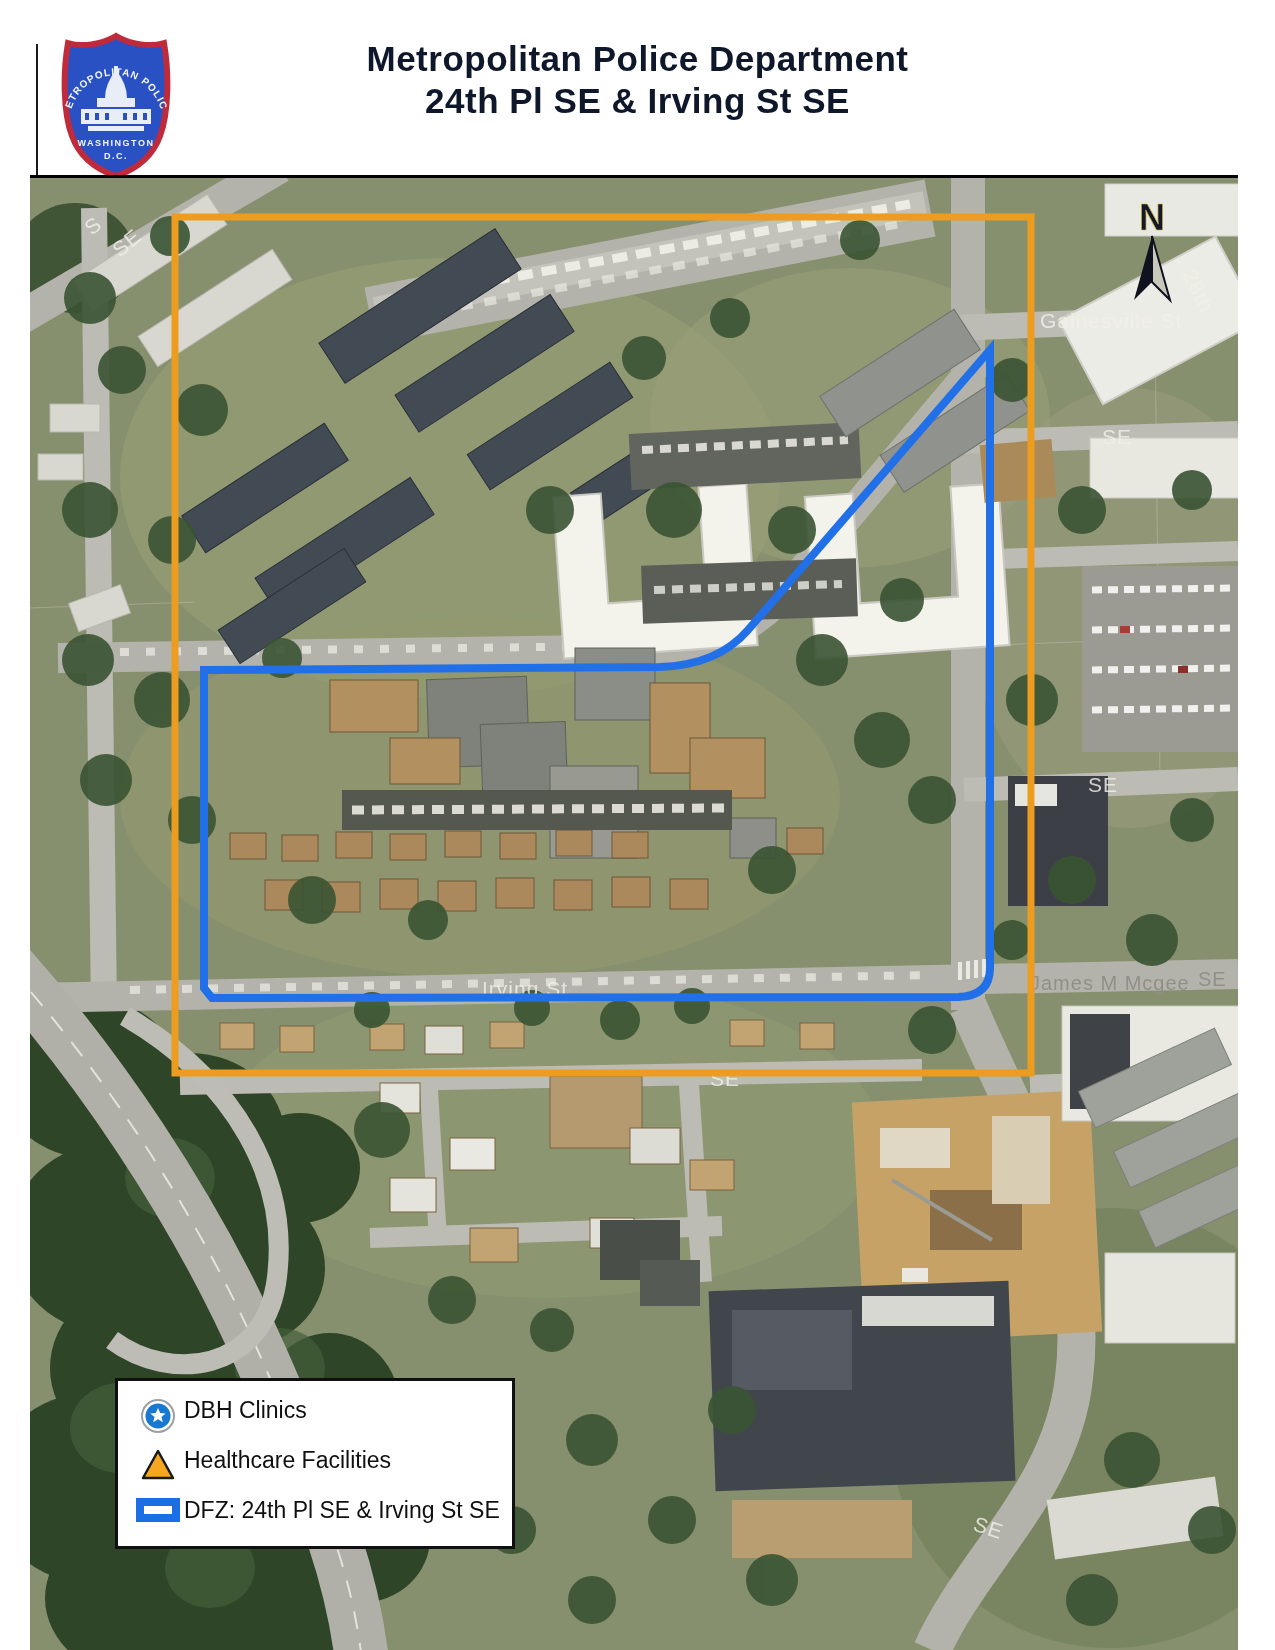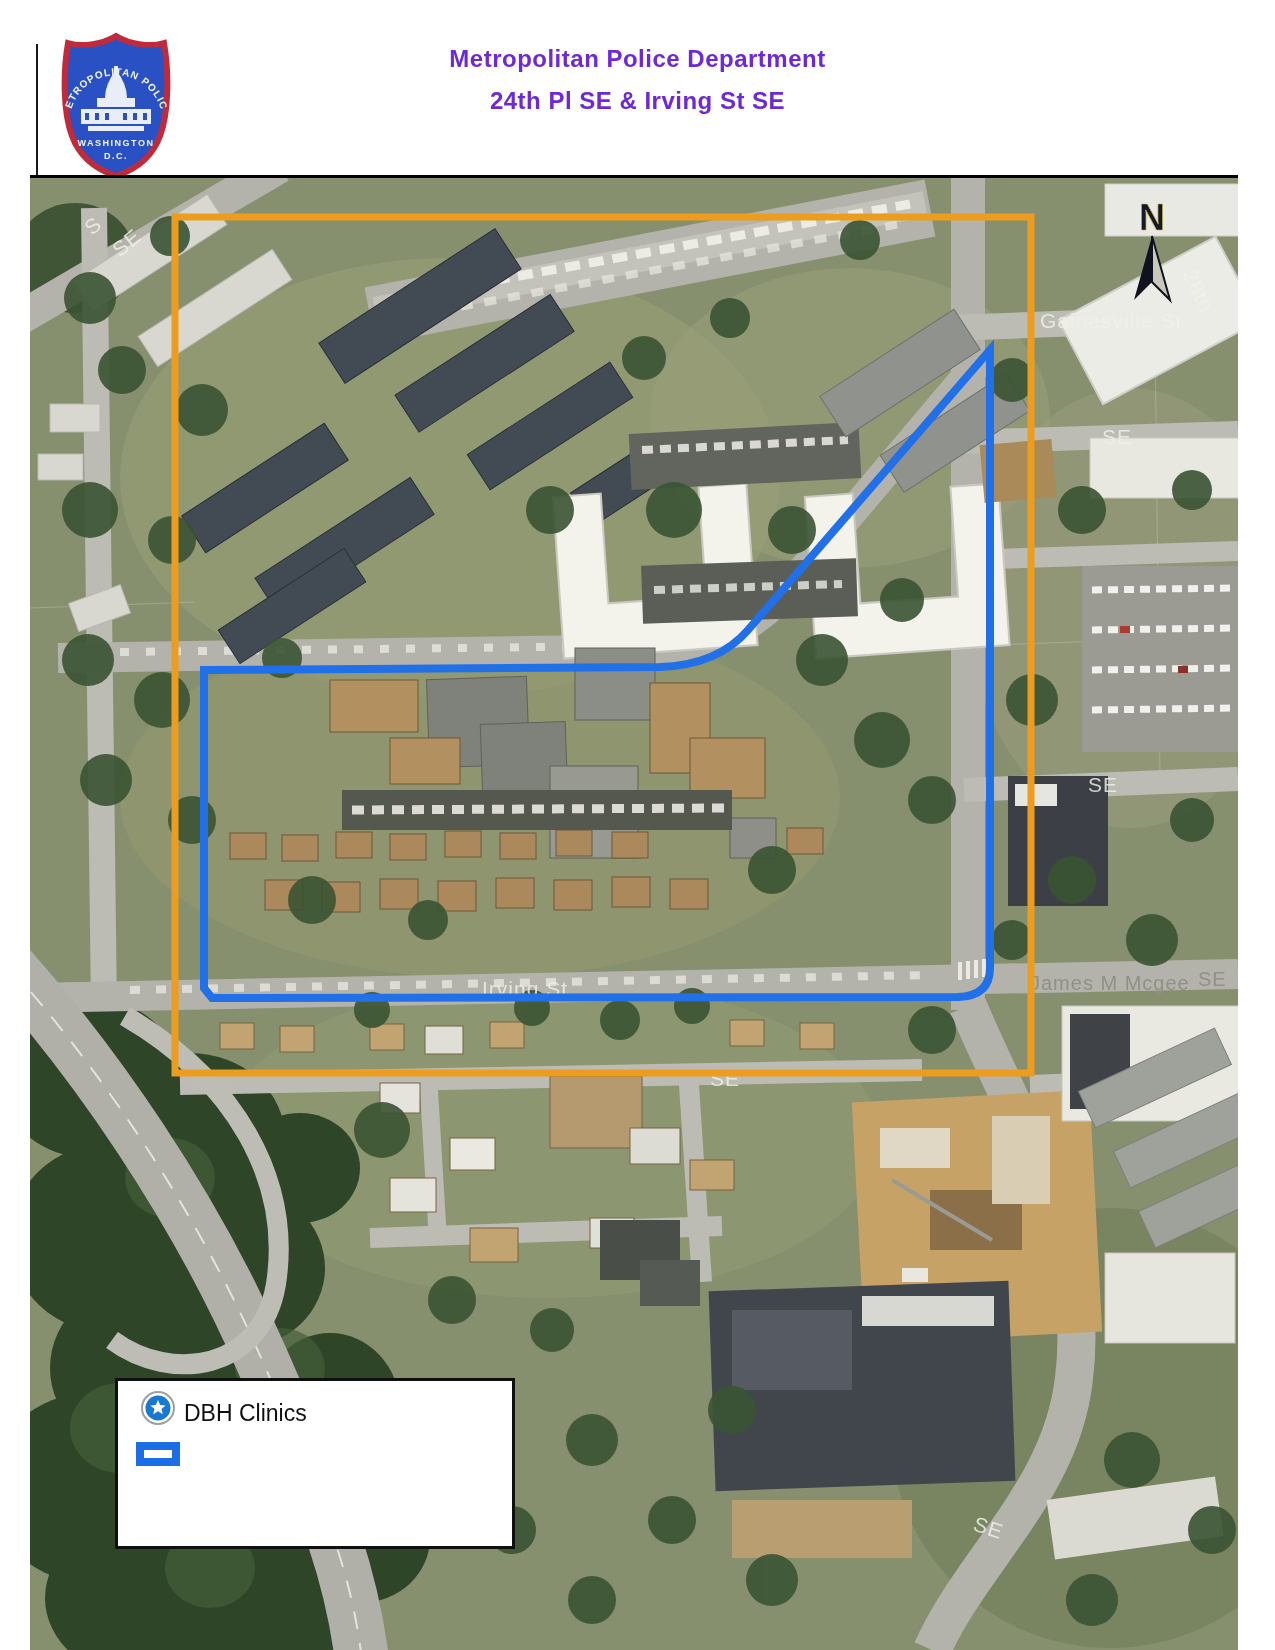--- a/index.html
+++ b/index.html
@@ -1,34 +1,34 @@
 <!DOCTYPE html>
 <html><head>
 <meta charset="utf-8">
 <style>
   html,body{margin:0;padding:0;background:#ffffff;}
   body{width:1275px;height:1650px;position:relative;overflow:hidden;
        font-family:"Liberation Sans", sans-serif;}
   
   .header-rule{position:absolute;left:36px;top:44px;width:2px;height:134px;background:#1a1a1a;}
   .title-block{position:absolute;left:0;top:38px;width:1275px;text-align:center;}
-  .title-line{font-size:24px;line-height:42px;font-weight:bold;color:#6d28d9;letter-spacing:0.5px;}
+  .title-line{font-size:35px;line-height:42px;font-weight:bold;color:#0f172a;letter-spacing:0.5px;}
   .badge{position:absolute;left:55px;top:32px;width:122px;height:146px;}
   
   .map-frame{position:absolute;left:30px;top:175px;width:1208px;height:1475px;}
   .map-topline{position:absolute;left:0px;top:0px;width:1208px;height:3px;background:#000;}
   .map-svg{position:absolute;left:0;top:3px;width:1208px;height:1472px;display:block;background:#87906e;}
   .road{stroke:#b3b3ab;fill:none;}
   .road-minor{stroke:#bcbcb4;fill:none;}
   .street-label{fill:#f1f1e8;opacity:.82;font-size:21px;letter-spacing:1px;}
   .street-label-gray{fill:#8f8f87;opacity:.95;font-size:20px;letter-spacing:1px;}
   
   .legend{position:absolute;left:85px;top:1203px;width:400px;height:171px;background:#fff;
           border:3px solid #101010;box-sizing:border-box;padding:6px 0 0 14px;}
-  .legend-row{display:flex;align-items:flex-end;height:40px;}
+  .legend-row{display:flex;align-items:flex-start;height:40px;margin-top:10px;}
   .legend-icon{width:52px;display:flex;justify-content:center;align-items:center;flex:0 0 52px;}
   .legend-label{font-size:23px;color:#101010;}
 </style>
 </head>
 <body>
 
 <div class="header-rule"></div>
 
 <svg class="badge" viewBox="0 0 122 146">
   <defs>
@@ -371,19 +371,28 @@
         <svg width="38" height="38" viewBox="0 0 38 38">
           <circle cx="19" cy="19" r="16" fill="#ffffff" stroke="#9aa0a6" stroke-width="2"></circle>
           <circle cx="19" cy="19" r="12.5" fill="#1878d2"></circle>
           <path d="M19,11 l2.2,5 5.4,.4 -4.1,3.5 1.3,5.3 -4.8,-2.9 -4.8,2.9 1.3,-5.3 -4.1,-3.5 5.4,-.4 z" fill="#ffffff"></path>
         </svg>
       </span>
       <span class="legend-label">DBH Clinics</span>
     </div>
     <div class="legend-row">
       <span class="legend-icon">
+        <svg width="38" height="36" viewBox="0 0 38 36">
+          <polygon points="19,4 34,31 4,31" fill="#f6a71f" stroke="#1a1a1a" stroke-width="2.5" stroke-linejoin="round"></polygon>
+        </svg>
+      </span>
+      <span class="legend-label">Healthcare Facilities</span>
+    </div>
+    <div class="legend-row">
+      <span class="legend-icon">
         <svg width="46" height="26" viewBox="0 0 46 26">
           <rect x="5" y="5" width="36" height="16" fill="#ffffff" stroke="#1b6ee4" stroke-width="8"></rect>
         </svg>
       </span>
+      <span class="legend-label">DFZ: 24th Pl SE &amp; Irving St SE</span>
     </div>
   </div>
 </div>
 
 </body></html>

